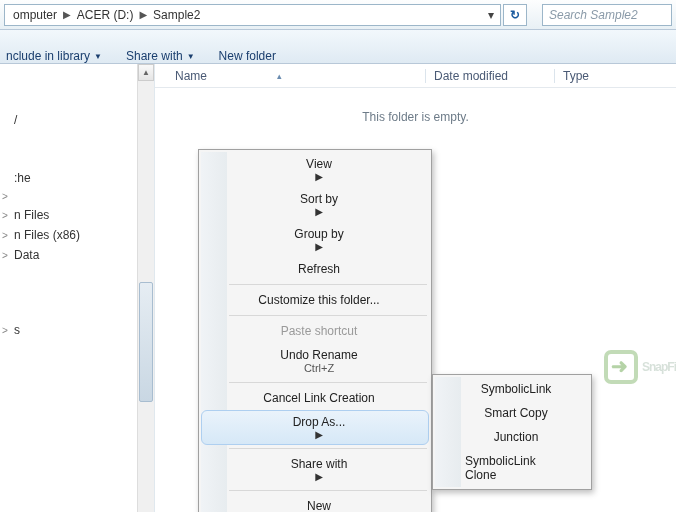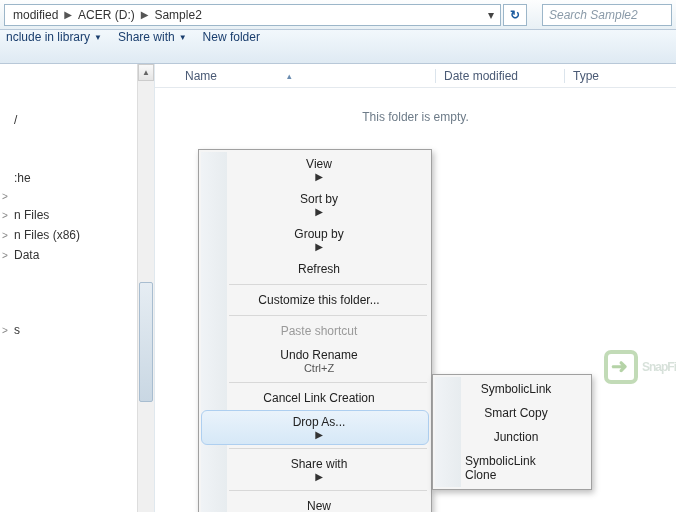--- a/index.html
+++ b/index.html
@@ -20,23 +20,23 @@
   .dd-btn { width: 18px; display: flex; align-items: center; justify-content: center; color: #444; }
   .refresh-btn { width: 24px; height: 22px; border: 1px solid #9cb6c9; background: #fff; display: flex; align-items: center; justify-content: center; margin-left: 2px; color: #1a5a9e; font-weight: bold; }
   .searchbox { width: 130px; height: 22px; border: 1px solid #9cb6c9; background: #fff; margin-left: 15px; display: flex; align-items: center; padding-left: 6px; color: #8a9aa8; font-style: italic; }
 
   
   .toolbar {
     height: 34px;
     background: linear-gradient(#f2f8fc, #dfeaf3);
     border-bottom: 1px solid #b8c8d8;
     display: flex;
-    align-items: flex-start;
+    align-items: flex-end;
     padding-left: 6px;
-    gap: 16px;
+    gap: 24px;
   }
   .tb-item { color: #1a3e6e; display: flex; align-items: center; gap: 4px; }
   .tb-drop { font-size: 8px; color: #1a3e6e; }
 
   
   .main {
     display: flex;
     height: calc(100% - 64px);
   }
   .sidebar {
@@ -45,21 +45,21 @@
     padding-top: 8px;
     position: relative;
   }
   .tree-item { padding: 3px 0 3px 2px; color: #333; white-space: nowrap; overflow: hidden; display: flex; align-items: center; gap: 3px; }
   .tree-exp { color: #888; width: 9px; display: inline-block; font-size: 10px; }
   .scrollbar { position: absolute; right: 0; top: 0; bottom: 0; width: 17px; background: #f0f0f0; border-left: 1px solid #ddd; }
   .scroll-btn { height: 17px; background: linear-gradient(#f9f9f9,#e5e5e5); border: 1px solid #ccc; display:flex; align-items:center; justify-content:center; font-size:8px; color:#666; }
   .scroll-thumb { margin: 1px; background: linear-gradient(#e6edf3,#c9d7e3); border: 1px solid #a8bdd0; border-radius: 2px; }
 
   .content { flex: 1; position: relative; }
-  .col-headers { height: 24px; border-bottom: 1px solid #e4e9ee; display: flex; align-items: center; color: #4a5a75; padding-left: 10px; }
+  .col-headers { height: 24px; border-bottom: 1px solid #e4e9ee; display: flex; align-items: center; color: #4a5a75; }
   .col-name { flex: 0 0 270px; padding-left: 20px; display:flex; align-items:center; }
   .col-date { flex: 0 0 120px; }
   .col-type { flex: 1; }
   .sort-ind { color: #6a8cb0; font-size: 9px; margin-left: 70px; }
   .col-sep { width:1px; height: 14px; background: #dbe4ec; margin-right: 8px; }
 
   .empty-msg { text-align: center; color: #6d7b88; margin-top: 22px; }
 
   
   .context-menu {
@@ -118,21 +118,21 @@
     font-size: 20px;
     color: rgba(120,175,95,0.55);
     left: 3px; top: 0;
   }
 </style>
 </head>
 <body>
 
 <div class="addressbar">
   <div class="breadcrumb">
-    <span class="crumb">modified</span>
+    <span class="crumb">omputer</span>
     <span class="crumb-sep">▶</span>
     <span class="crumb">ACER (D:)</span>
     <span class="crumb-sep">▶</span>
     <span class="crumb">Sample2</span>
     <div style="flex:1"></div>
     <span class="dd-btn">▾</span>
   </div>
   <div class="refresh-btn">
     <span>↻</span>
   </div>

